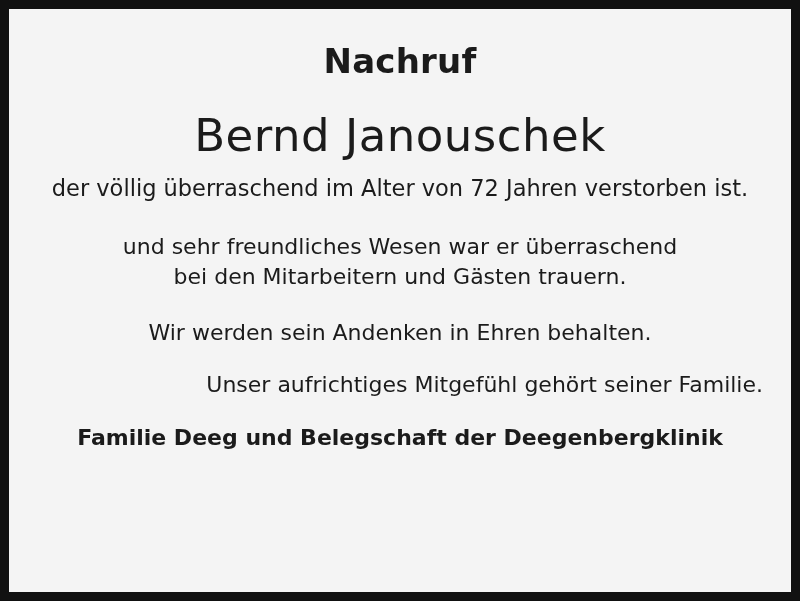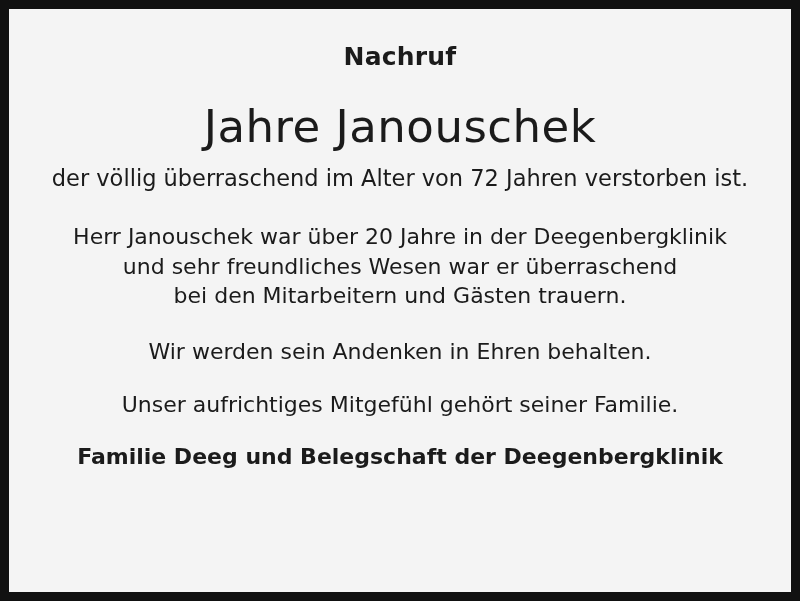--- a/index.html
+++ b/index.html
@@ -24,21 +24,21 @@
   .obituary-inner {
     box-sizing: border-box;
     width: 100%;
     height: 100%;
     background: #f4f4f4;
     padding: 34px 28px 0 28px;
     text-align: center;
     color: #1b1b1b;
   }
   .heading {
-    font-size: 25px;
+    font-size: 34px;
     font-weight: bold;
     letter-spacing: 0.2px;
     line-height: 1.1;
     margin: 0 0 30px 0;
   }
   .lead {
     font-size: 22.5px;
     font-weight: normal;
     line-height: 1.2;
     margin: 0 0 10px 0;
@@ -62,43 +62,43 @@
   }
   .body-block .ln {
     display: block;
   }
   .single-line {
     font-size: 22px;
     line-height: 1.3;
     margin: 0 0 24px 0;
   }
   .single-line.second {
+    text-align: right;
   }
   .signature {
     font-size: 22px;
     font-weight: bold;
     line-height: 1.25;
     margin: 11px;
   }
 </style>
 </head>
 <body>
 
 <div class="obituary-frame">
   <div class="obituary-inner">
 
     <div class="heading">Nachruf</div>
 
 
-    <div class="name">Jahre Janouschek</div>
+    <div class="name">Bernd Janouschek</div>
 
     <div class="subline">der völlig überraschend im Alter von 72 Jahren verstorben ist.</div>
 
     <div class="body-block">
-      <span class="ln">Herr Janouschek war über 20 Jahre in der Deegenbergklinik</span>
       <span class="ln">und sehr freundliches Wesen war er überraschend</span>
       <span class="ln">bei den Mitarbeitern und Gästen trauern.</span>
     </div>
 
     <div class="single-line">Wir werden sein Andenken in Ehren behalten.</div>
 
     <div class="single-line second">Unser aufrichtiges Mitgefühl gehört seiner Familie.</div>
 
     <div class="signature">Familie Deeg und Belegschaft der Deegenbergklinik</div>
 

